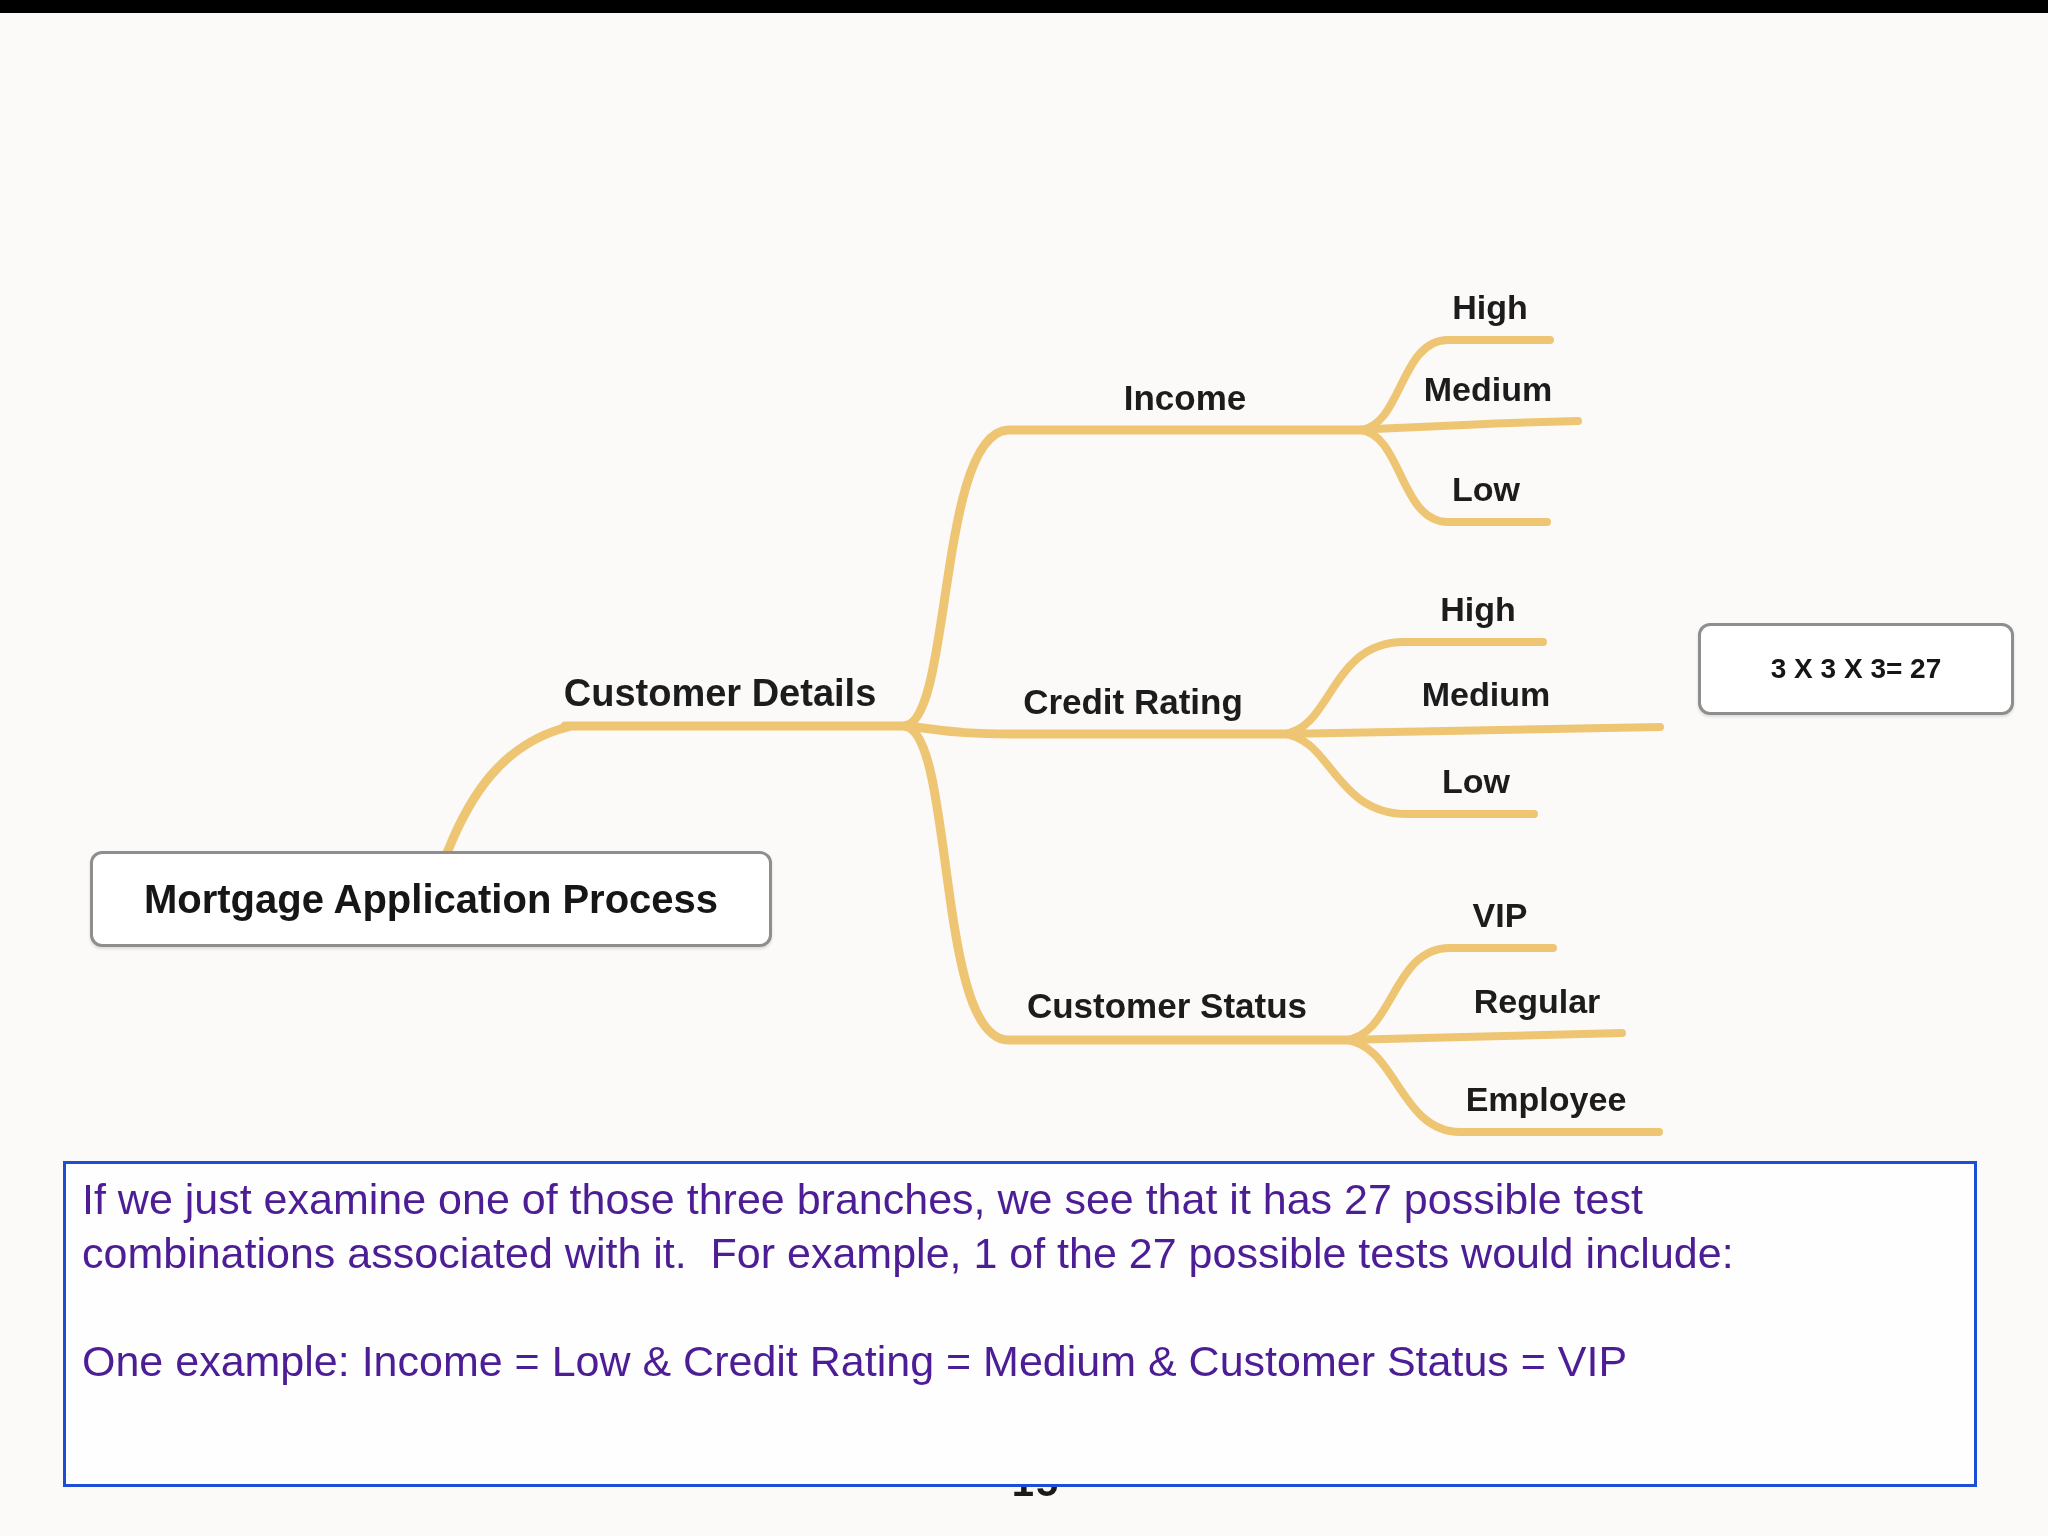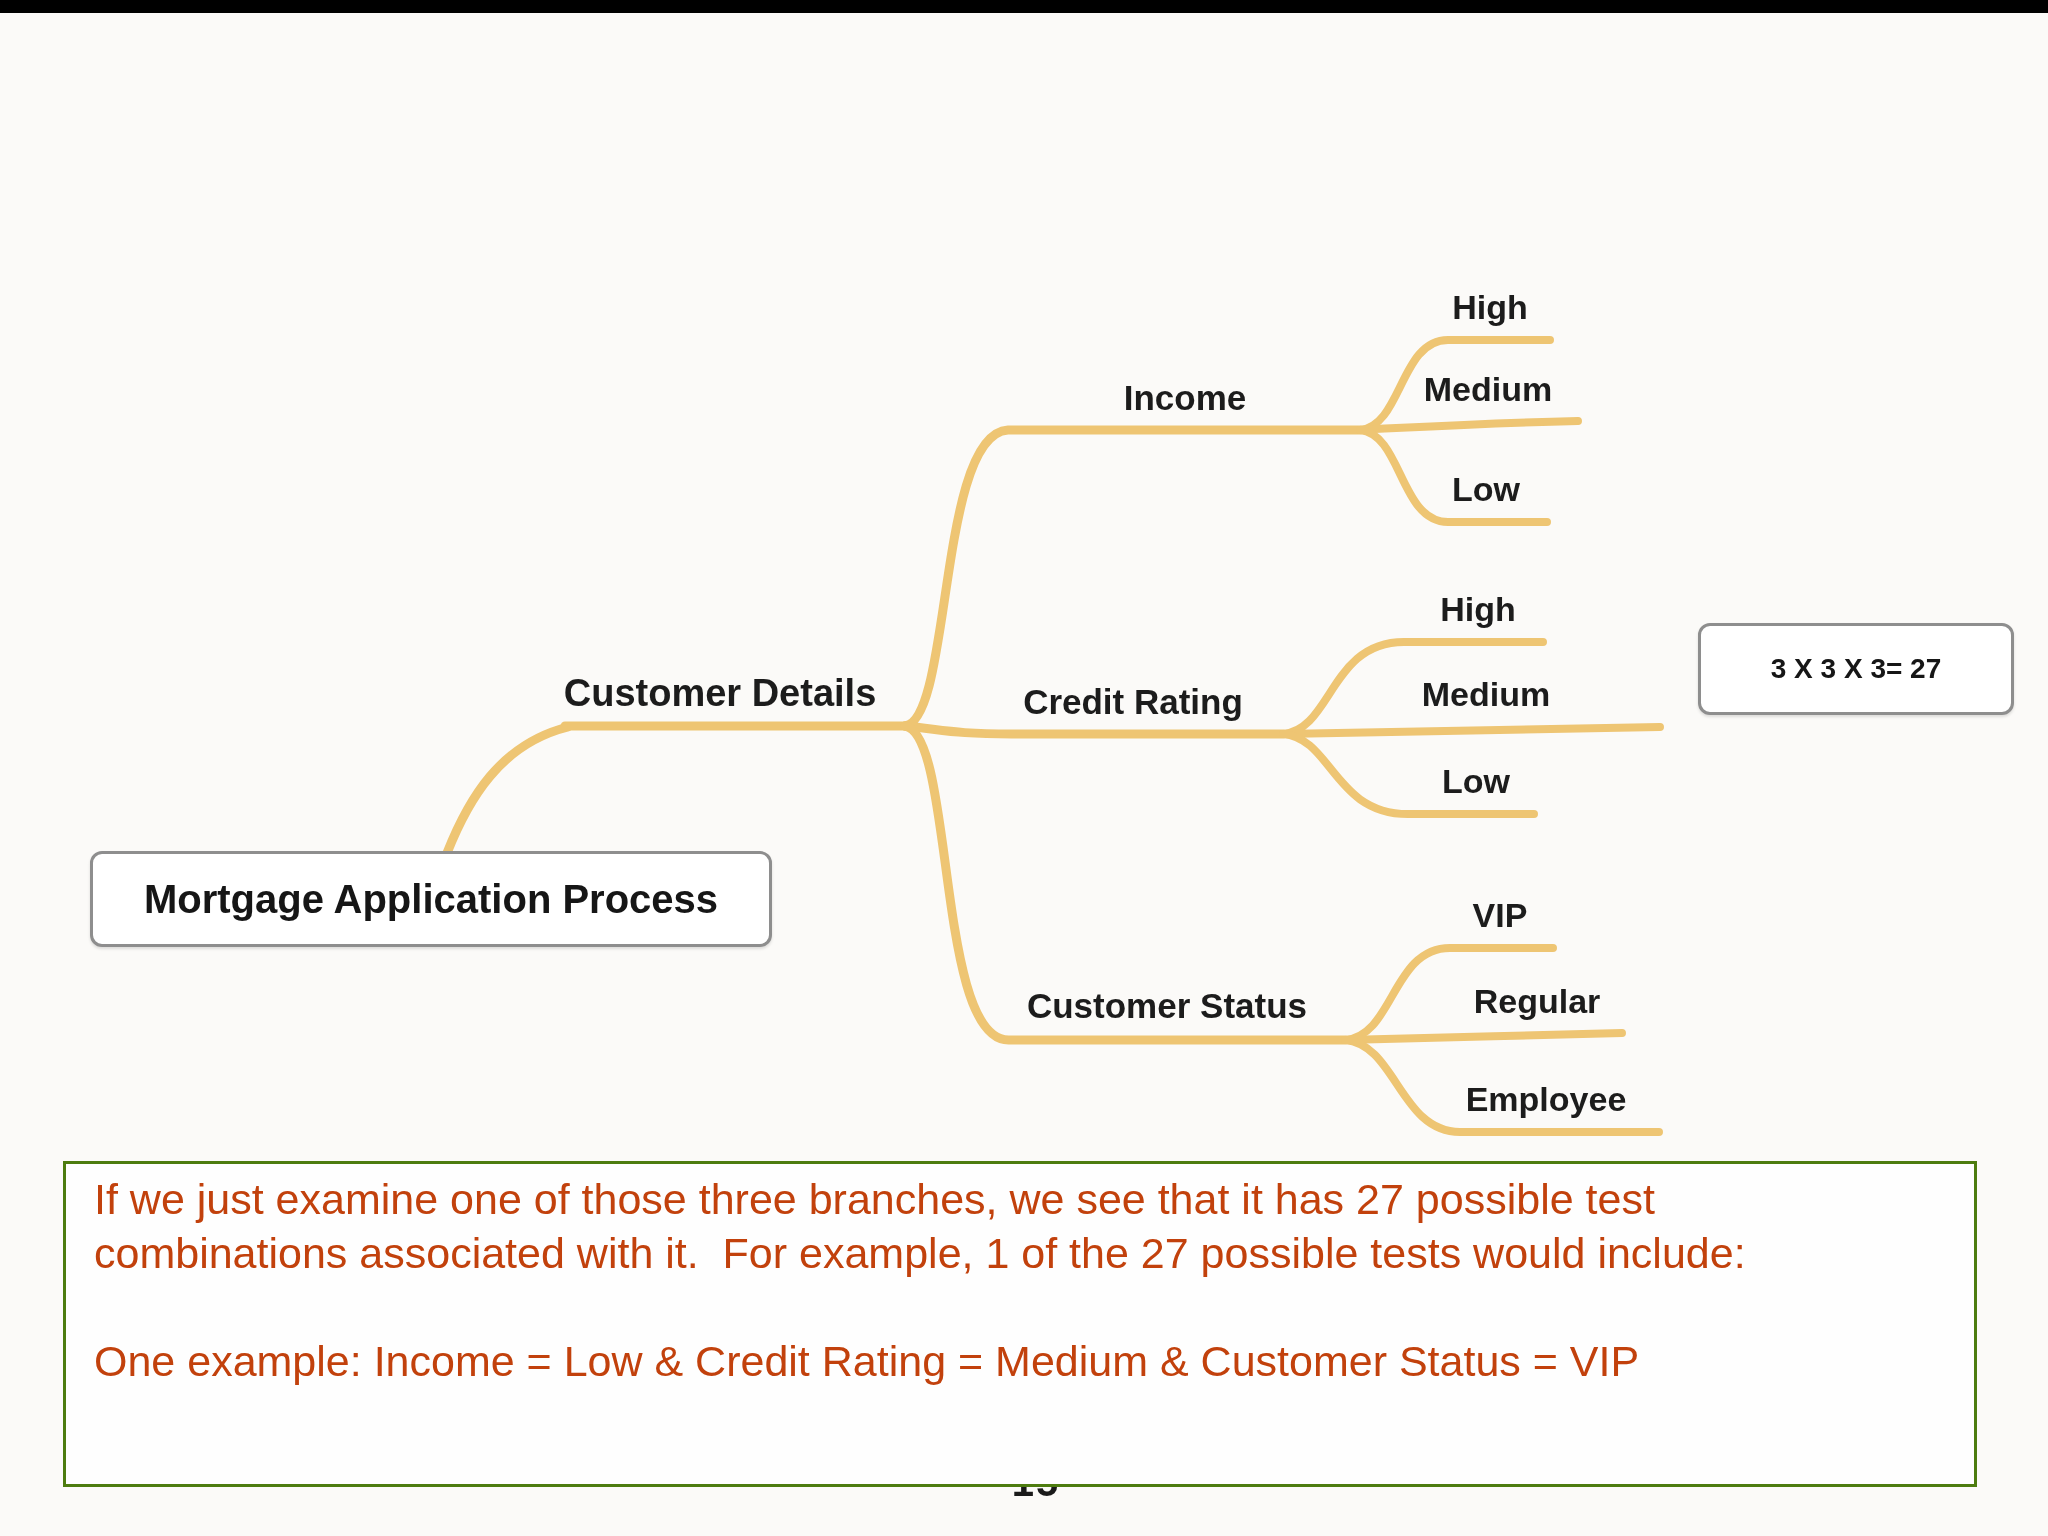--- a/index.html
+++ b/index.html
@@ -32,23 +32,23 @@
     display:flex; align-items:center; justify-content:center;
     color:#161616; font-weight:bold;
     box-shadow:0 2px 3px rgba(0,0,0,0.12);
   }
   .root-box   { left:90px;  top:851px; width:682px; height:96px; font-size:40px; }
   .result-box { left:1692px; top:623px; width:316px; height:92px; font-size:28px;margin-left:6px; }
 
   .note-box {
     position:absolute; box-sizing:border-box;
     left:63px; top:1161px; width:1914px; height:326px;
-    background:#fefefe; border:3px solid #4d7c0f;
-    padding:8px 20px 0 28px;
-    color:#c2410c; font-size:43px; line-height:54px;
+    background:#fefefe; border:3px solid #1d4ed8;
+    padding:8px 20px 0 16px;
+    color:#4c1d95; font-size:43px; line-height:54px;
   }
   .note-line { white-space:pre-wrap; min-height:54px; }
 
   .page-number-clip {
     position:absolute; left:996px; top:1487px; width:80px; height:22px;
     overflow:hidden; text-align:center;
   }
   .page-number-clip span {
     display:block; margin-top:-27px;
     font-size:40px; font-weight:bold; color:#1a1a1a; letter-spacing:2px;

